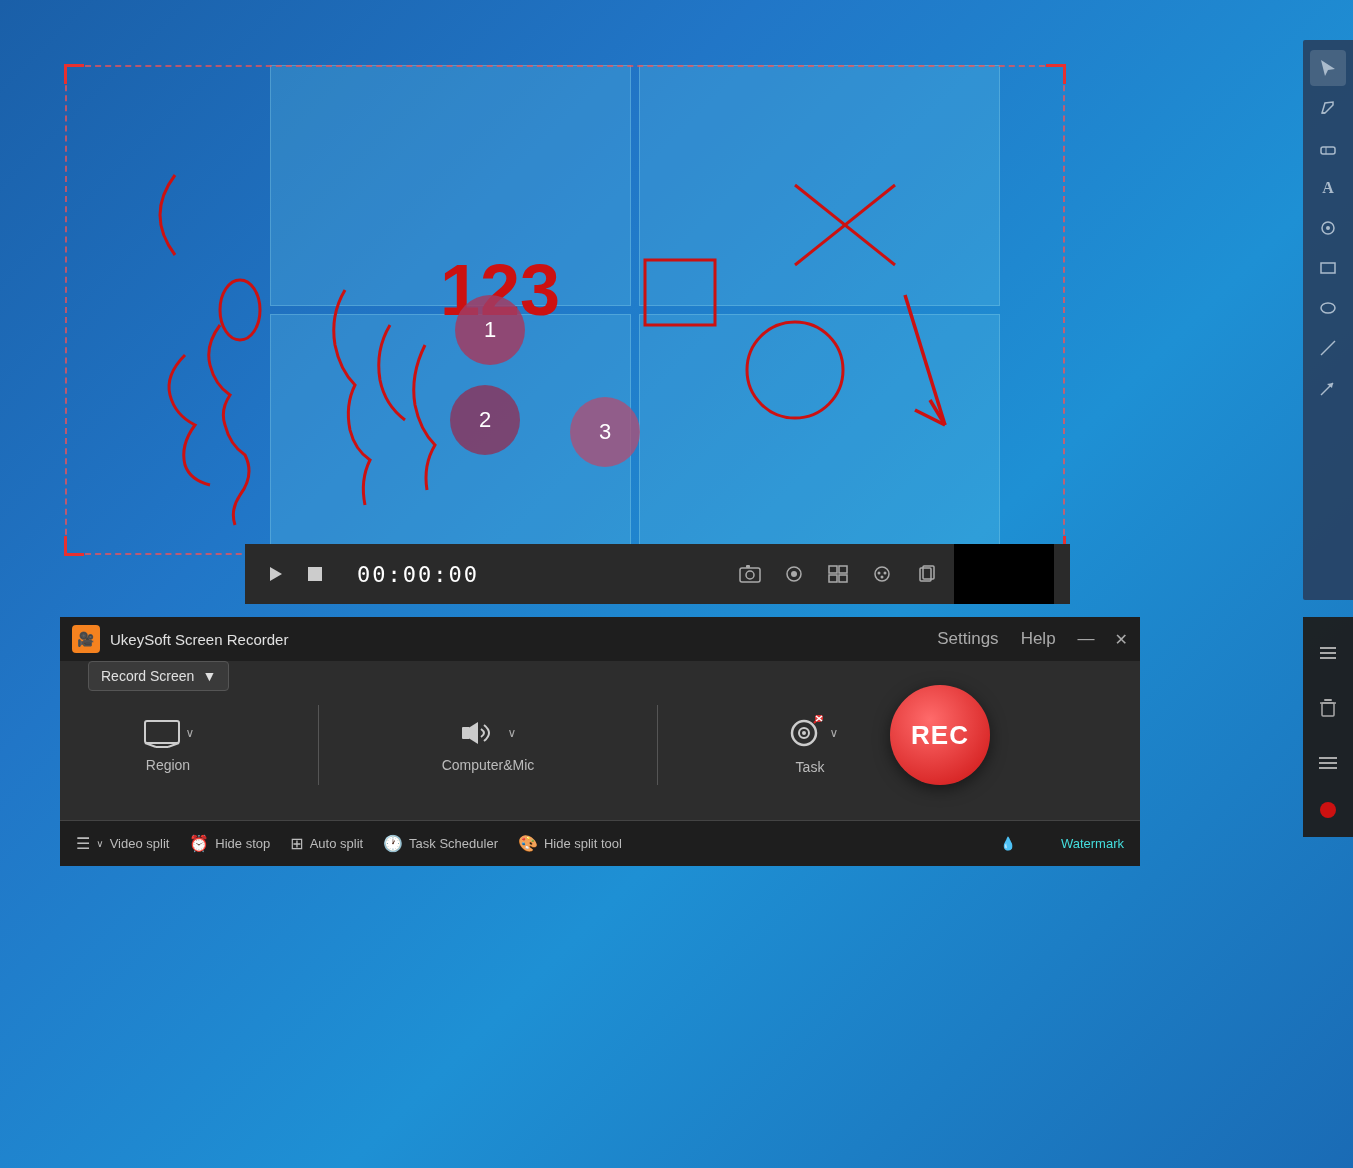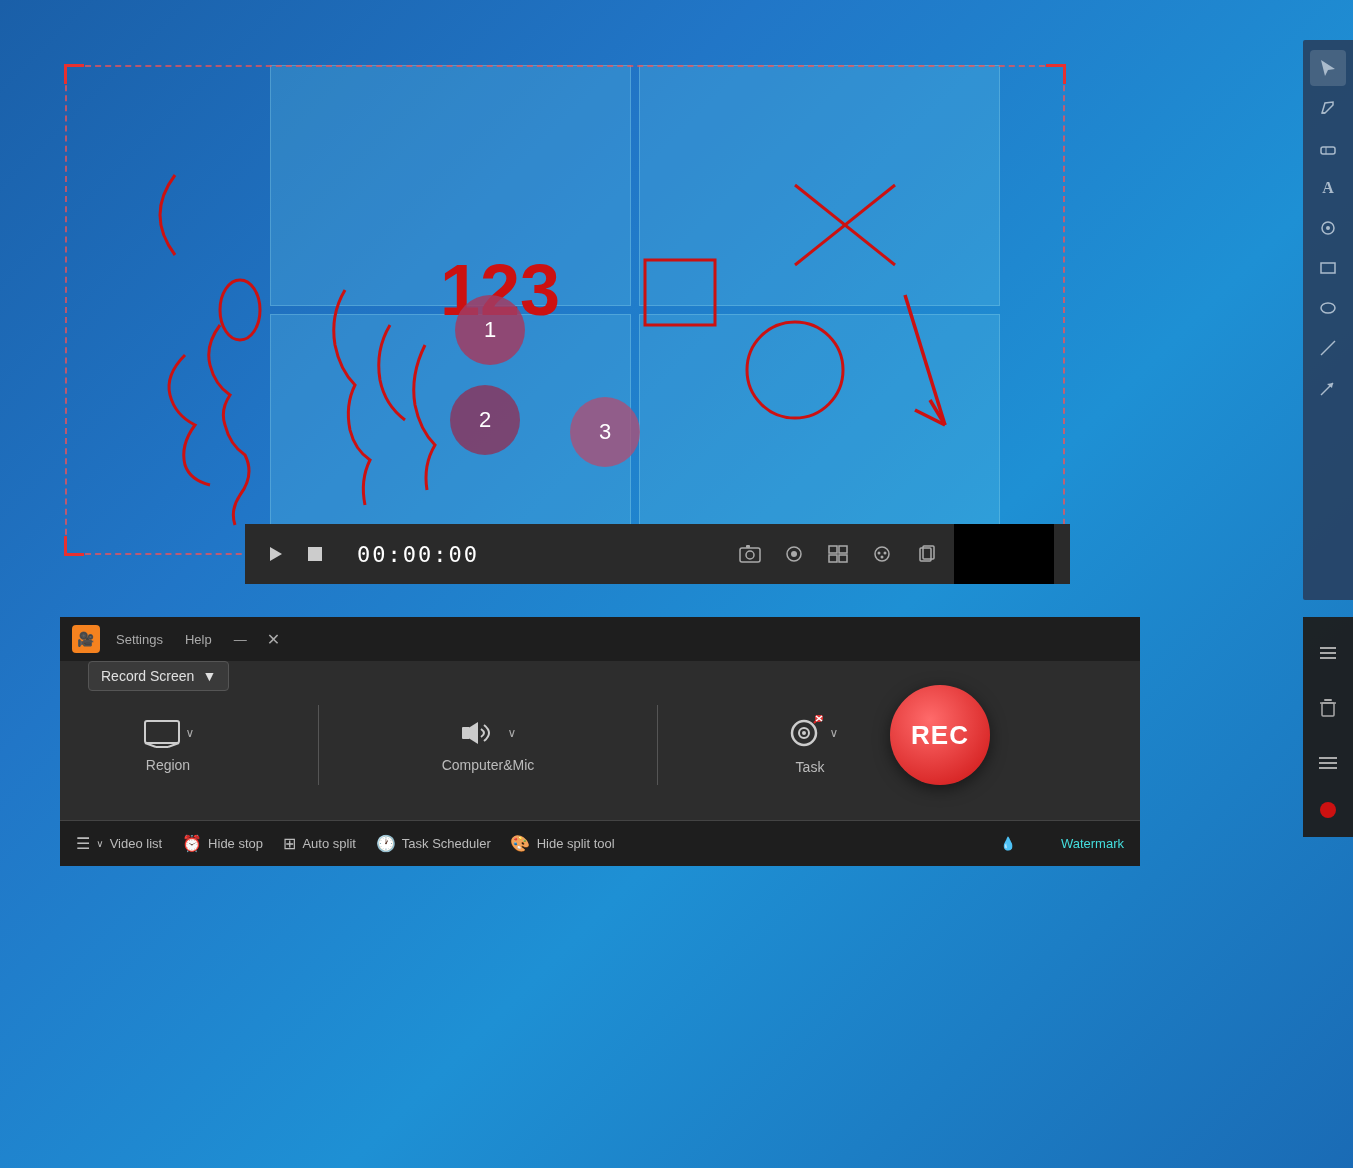--- a/index.html
+++ b/index.html
@@ -70,21 +70,21 @@
       top: 65px;
       left: 65px;
       width: 1000px;
       height: 490px;
       pointer-events: none;
     }
 
     
     .playback-bar {
       position: absolute;
-      top: 524px;
+      top: 544px;
       left: 245px;
       width: 825px;
       height: 60px;
       background: #2a2a2a;
       display: flex;
       align-items: center;
       padding: 0 16px;
       gap: 12px;
     }
     .pb-btn {
@@ -143,21 +143,21 @@
       font-size: 14px;
     }
     .app-title {
       color: #e0e0e0;
       font-size: 15px;
       font-weight: 400;
       flex: 1;
     }
     .title-btn {
       color: #aaa;
-      font-size: 13px;
+      font-size: 17px;
       cursor: pointer;
       padding: 0 6px;
     }
     .win-close { color: #aaa; font-size: 16px; cursor: pointer; margin-left: 4px; }
 
     .mode-dropdown {
       position: absolute;
       top: 661px;
       left: 88px;
       background: #3a3a3a;
@@ -440,20 +440,21 @@
   </div>
   <div class="pb-black-box"></div>
 </div>
 
 <div class="recorder-window">
 
   <div class="recorder-titlebar">
     <div class="app-icon">
       <span>🎥</span>
     </div>
+    <span class="app-title">UkeySoft Screen Recorder</span>
     <span class="title-btn">Settings</span>
     <span class="title-btn">Help</span>
     <span class="title-btn">—</span>
     <span class="win-close">✕</span>
   </div>
 </div>
 
 <div class="mode-dropdown">
   <span>Record Screen</span>
   <span>▼</span>
@@ -511,21 +512,21 @@
 
 <div class="rec-button-area">
   <div class="rec-button">REC</div>
   <div class="rec-caret">∨</div>
 </div>
 
 <div class="bottom-bar">
   <div class="bottom-item">
     <span class="bottom-icon">☰</span>
     <span style="font-size:10px;">∨</span>
-    <span>Video list</span>
+    <span>Video split</span>
   </div>
   <div class="bottom-item">
     <span class="bottom-icon">⏰</span>
     <span>Hide stop</span>
   </div>
   <div class="bottom-item">
     <span class="bottom-icon">⊞</span>
     <span>Auto split</span>
   </div>
   <div class="bottom-item">

